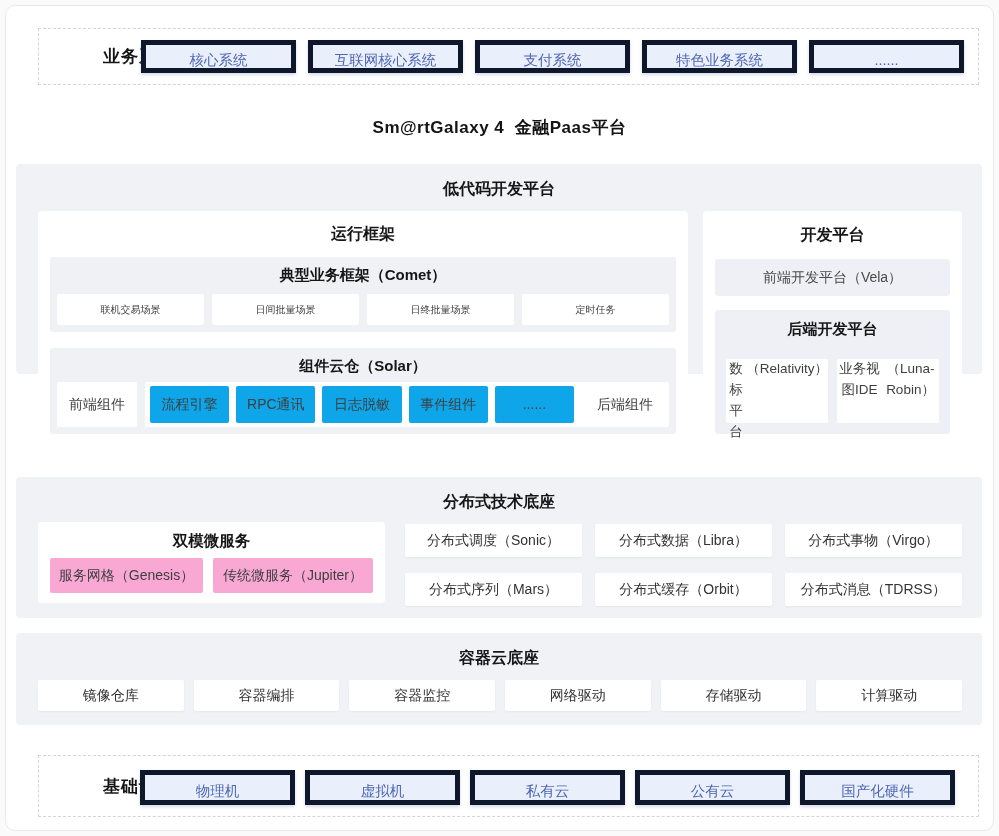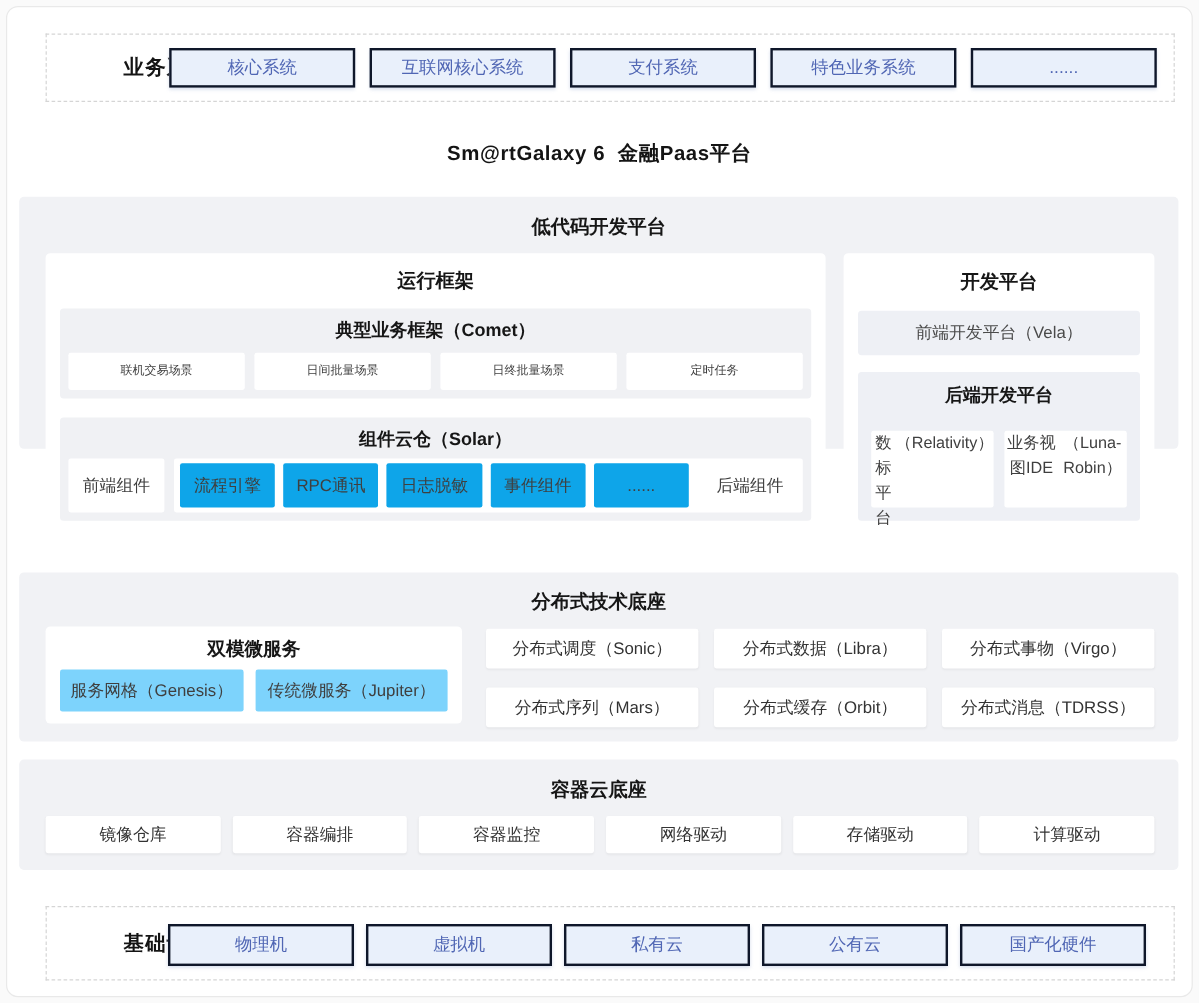--- a/index.html
+++ b/index.html
@@ -9,21 +9,21 @@
   .frame { position:absolute; left:5px; top:5px; right:5px; bottom:5px;
            background:#fff; border:1px solid #e9e9e9; border-radius:10px; }
 
   
   .biz-container { position:absolute; left:38px; top:28px; width:941px; height:57px;
                    border:1px dashed #d5d5d5; background:#fff; }
   .band-label { position:absolute; left:64px; top:0; height:100%; display:flex; align-items:center;
                 font-size:17px; font-weight:bold; color:#141414; letter-spacing:1px; }
   .biz-items { position:absolute; left:141px; top:40px; display:flex; gap:12px; }
   .pill { width:155px; height:33px; line-height:31px; text-align:center;
-          background:#e9f0fb; border:2px solid #0f172a; color:#5066b4; font-size:14.5px;
+          background:#e9f0fb; border:5px solid #0f172a; color:#5066b4; font-size:14.5px;
           box-shadow:0 2px 3px rgba(160,178,212,.45); }
 
   
   .main-title { position:absolute; left:0; right:0; top:116px; text-align:center;
                 font-size:17px; font-weight:bold; color:#141414; white-space:pre; letter-spacing:.5px; }
 
   
   .section { position:absolute; left:16px; width:966px; background:#f1f2f5; border-radius:4px; }
   .sec-title { text-align:center; padding-top:15px; font-size:16px; font-weight:bold; color:#161616; }
 
@@ -57,21 +57,21 @@
   .backend { position:absolute; left:12px; top:99px; width:235px; height:124px; background:#eef0f5; border-radius:3px; }
   .backend .card-title { padding-top:10px; font-size:15px; }
   .backend-boxes { position:absolute; left:11px; right:11px; bottom:11px; height:64px; display:flex; gap:9px; }
   .bbox { flex:1; background:#fff; display:flex; flex-direction:row; justify-content:center;
           text-align:center; font-size:13.5px; color:#3f3f3f; line-height:1.55; border-radius:2px; }
 
   
   .dual-card { left:22px; top:45px; width:347px; height:81px; }
   .dual-card .card-title { padding-top:9px; font-size:15.5px; }
   .dual-chips { position:absolute; left:12px; right:12px; bottom:10px; height:35px; display:flex; gap:10px; }
-  .dchip { background:#7dd3fc; line-height:35px; text-align:center; font-size:14px; color:#3f3f3f; border-radius:2px; }
+  .dchip { background:#f9a8d4; line-height:35px; text-align:center; font-size:14px; color:#3f3f3f; border-radius:2px; }
   .dchip.c1 { flex:0 0 153px; } .dchip.c2 { flex:1; }
   .dist-grid { position:absolute; left:389px; top:47px; width:557px; display:grid;
                grid-template-columns:repeat(3,1fr); column-gap:13px; row-gap:16px; }
   .gbox { height:33px; line-height:33px; background:#fff; text-align:center; font-size:14px; color:#333;
           border-radius:2px; box-shadow:0 1px 2px rgba(0,0,0,.05); }
 
   
   .cont-row { position:absolute; left:22px; right:20px; top:47px; display:flex; gap:10px; }
   .cbox { flex:1; height:31px; line-height:31px; background:#fff; text-align:center; font-size:14px; color:#333;
           border-radius:2px; box-shadow:0 1px 2px rgba(0,0,0,.05); }
@@ -92,21 +92,21 @@
     <div class="band-label">业务系统</div>
   </div>
   <div class="biz-items">
     <div class="pill">核心系统</div>
     <div class="pill">互联网核心系统</div>
     <div class="pill">支付系统</div>
     <div class="pill">特色业务系统</div>
     <div class="pill">......</div>
   </div>
 
-  <div class="main-title">Sm@rtGalaxy 6  金融Paas平台</div>
+  <div class="main-title">Sm@rtGalaxy 4  金融Paas平台</div>
 
   <div class="section sec-lowcode">
     <div class="sec-title">低代码开发平台</div>
 
     <div class="card run-card">
       <div class="card-title">运行框架</div>
 
       <div class="subcard comet">
         <div class="card-title">典型业务框架（Comet）</div>
         <div class="comet-chips">

